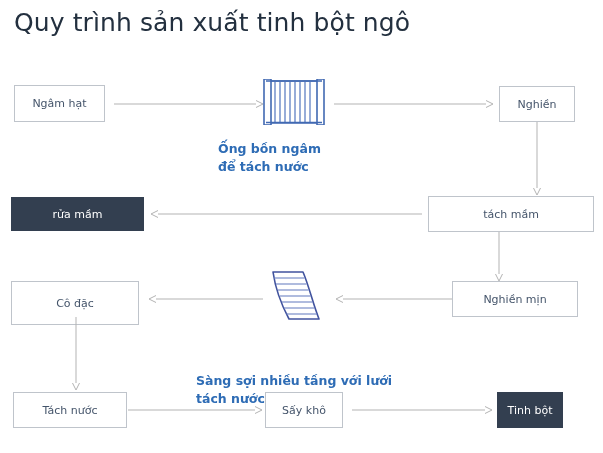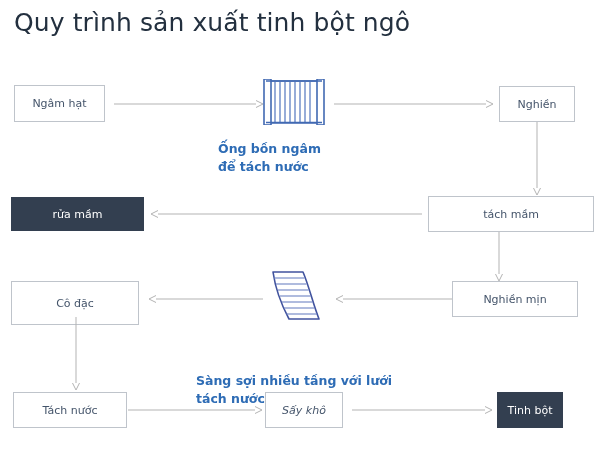--- a/index.html
+++ b/index.html
@@ -212,21 +212,21 @@
     <span>Tách nước</span>
   </div>
 
   <div class="conn" style="left:128px; top:401px; width:135px; height:18px;">
     <svg width="135" height="18" viewBox="0 0 135 18">
       <line x1="0" y1="9" x2="127" y2="9" stroke="#b3b3b3" stroke-width="1"></line>
       <path d="M127,5.5 L134,9 L127,12.5" fill="none" stroke="#b3b3b3" stroke-width="1"></path>
     </svg>
   </div>
 
-  <div class="node outline" style="left:265px; top:392px; width:78px; height:36px;font-style:italic;">
+  <div class="node outline" style="left:265px; top:392px; width:78px; height:36px;">
     <span>Sấy khô</span>
   </div>
 
   <div class="conn" style="left:352px; top:401px; width:141px; height:18px;">
     <svg width="141" height="18" viewBox="0 0 141 18">
       <line x1="0" y1="9" x2="133" y2="9" stroke="#b3b3b3" stroke-width="1"></line>
       <path d="M133,5.5 L140,9 L133,12.5" fill="none" stroke="#b3b3b3" stroke-width="1"></path>
     </svg>
   </div>
 

